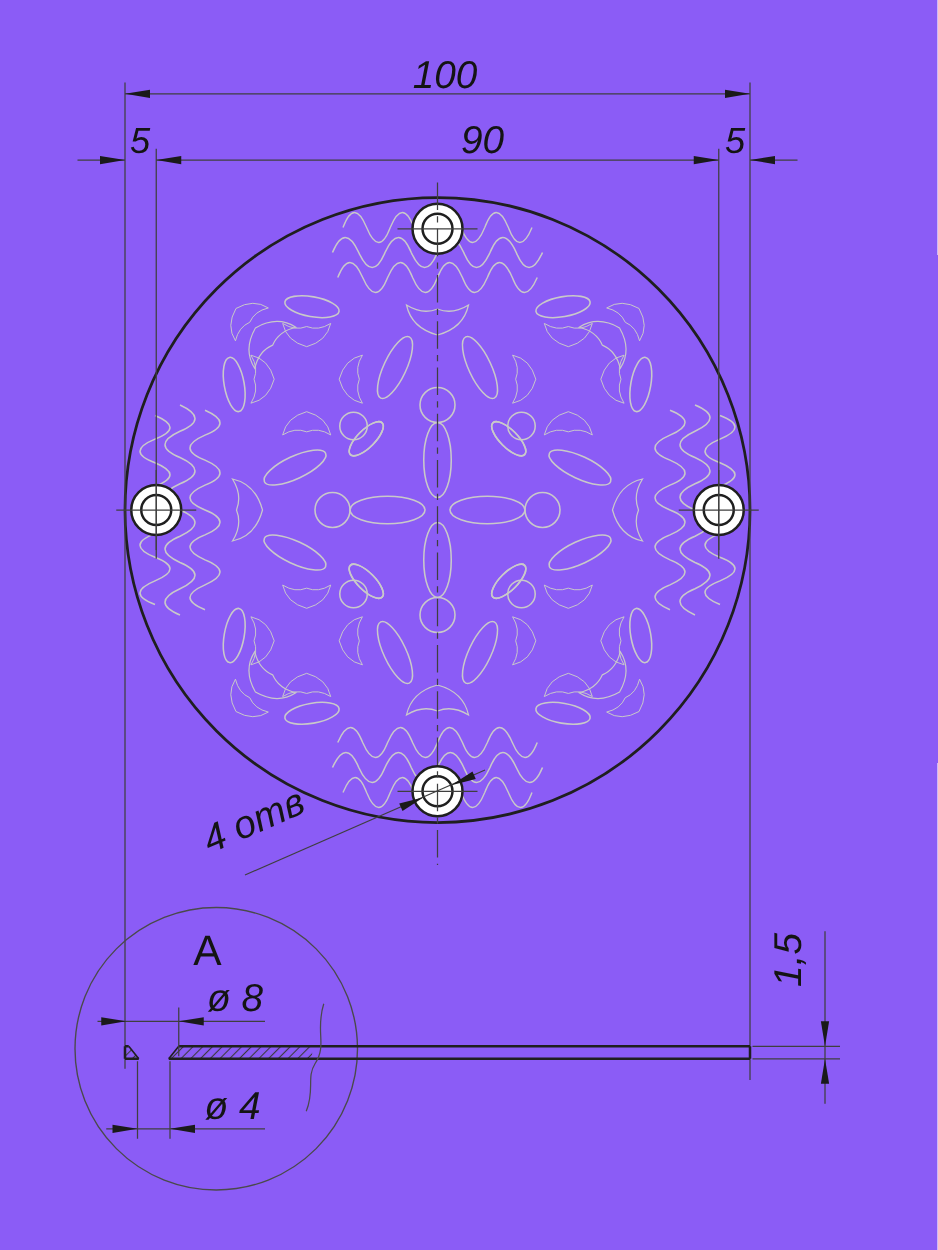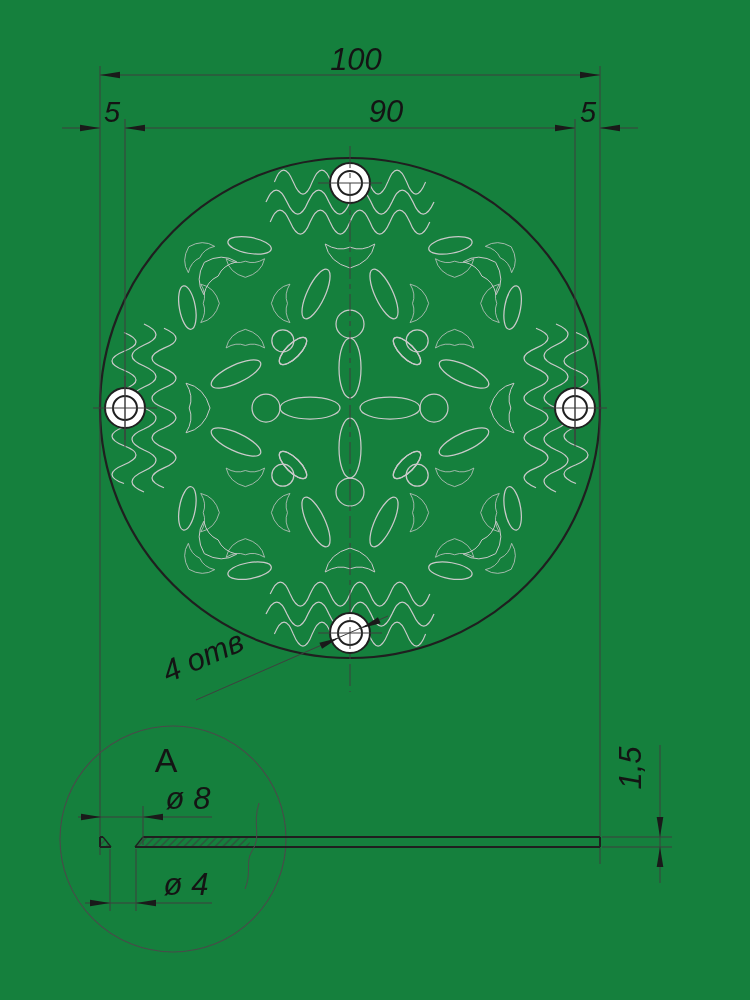--- a/index.html
+++ b/index.html
@@ -1,16 +1,16 @@
 <!DOCTYPE html>
 <html><head>
 <meta charset="utf-8">
 <style>
   html,body{margin:0;padding:0;background:#ffffff;}
-  .stage{width:750px;height:1000px;position:relative;background:#15803d;overflow:hidden;}
+  .stage{width:750px;height:1000px;position:relative;background:#8b5cf6;overflow:hidden;}
   svg{display:block;}
   text{font-family:"Liberation Sans","DejaVu Sans",sans-serif;fill:#141414;}
   .dim{font-style:italic;font-size:31px;}
   .dimsm{font-style:italic;font-size:29px;}
   .viewlab{font-size:34px;}
 </style>
 </head>
 <body>
 
 <div class="stage">

